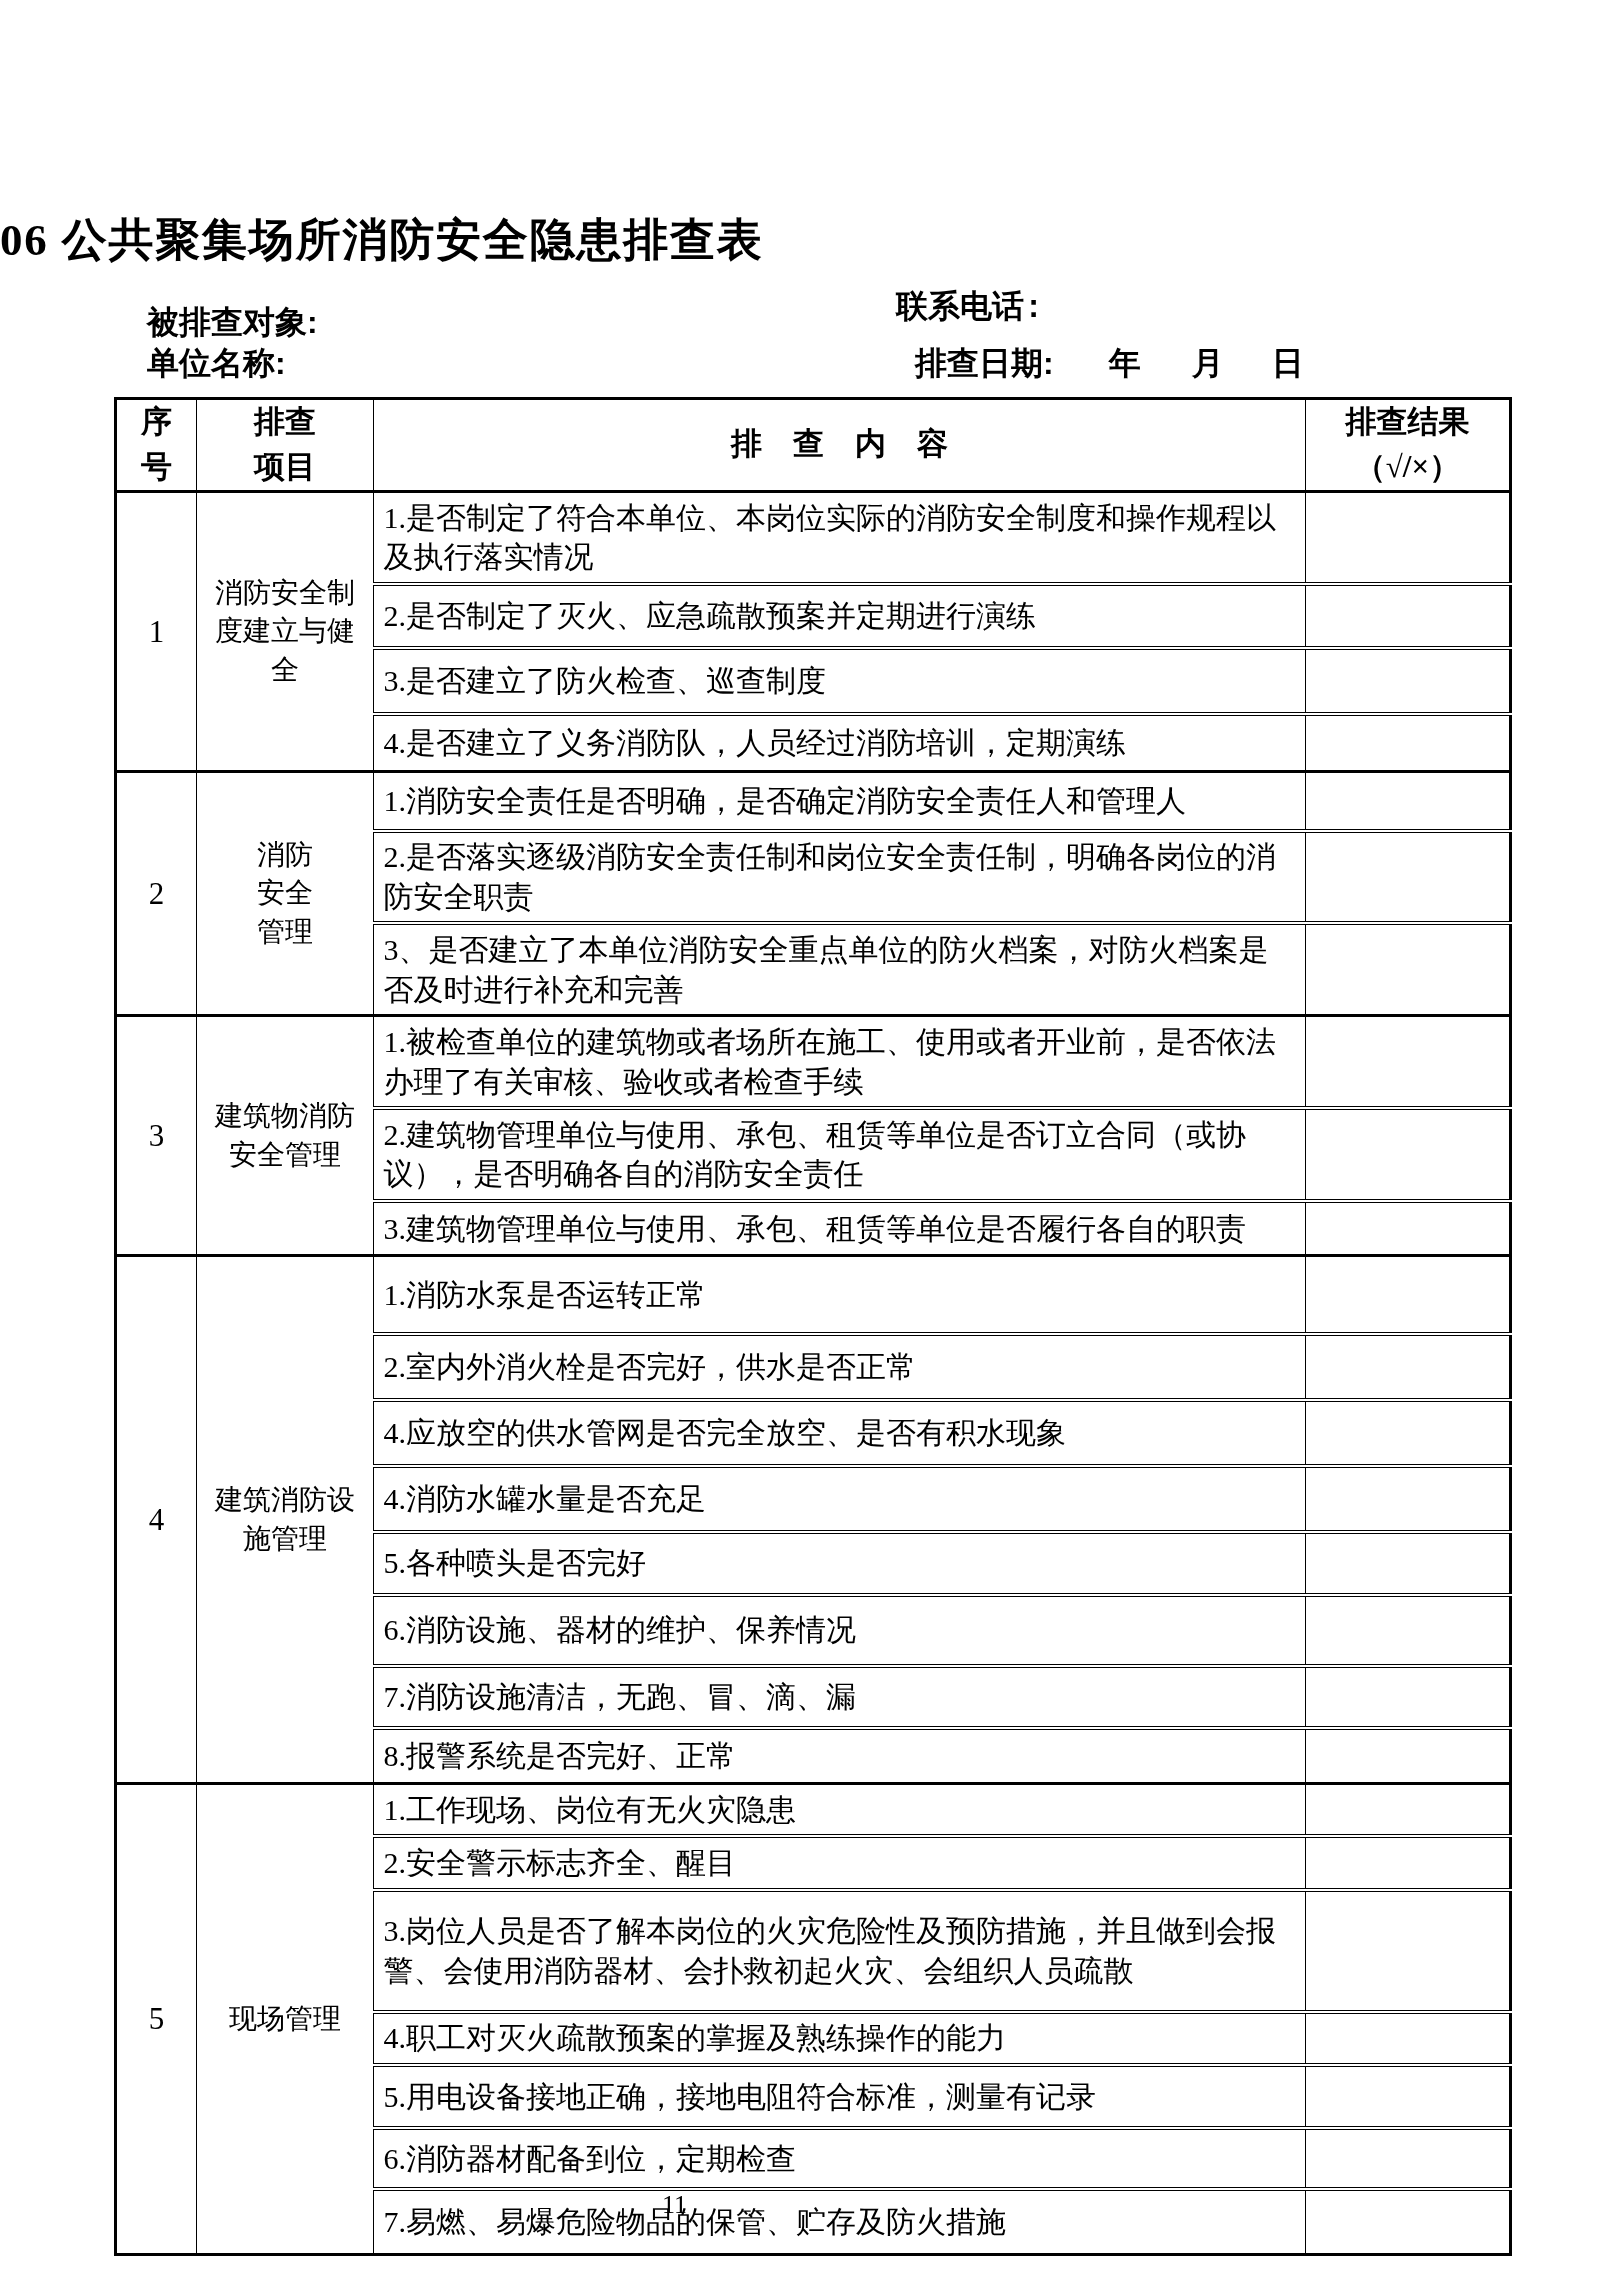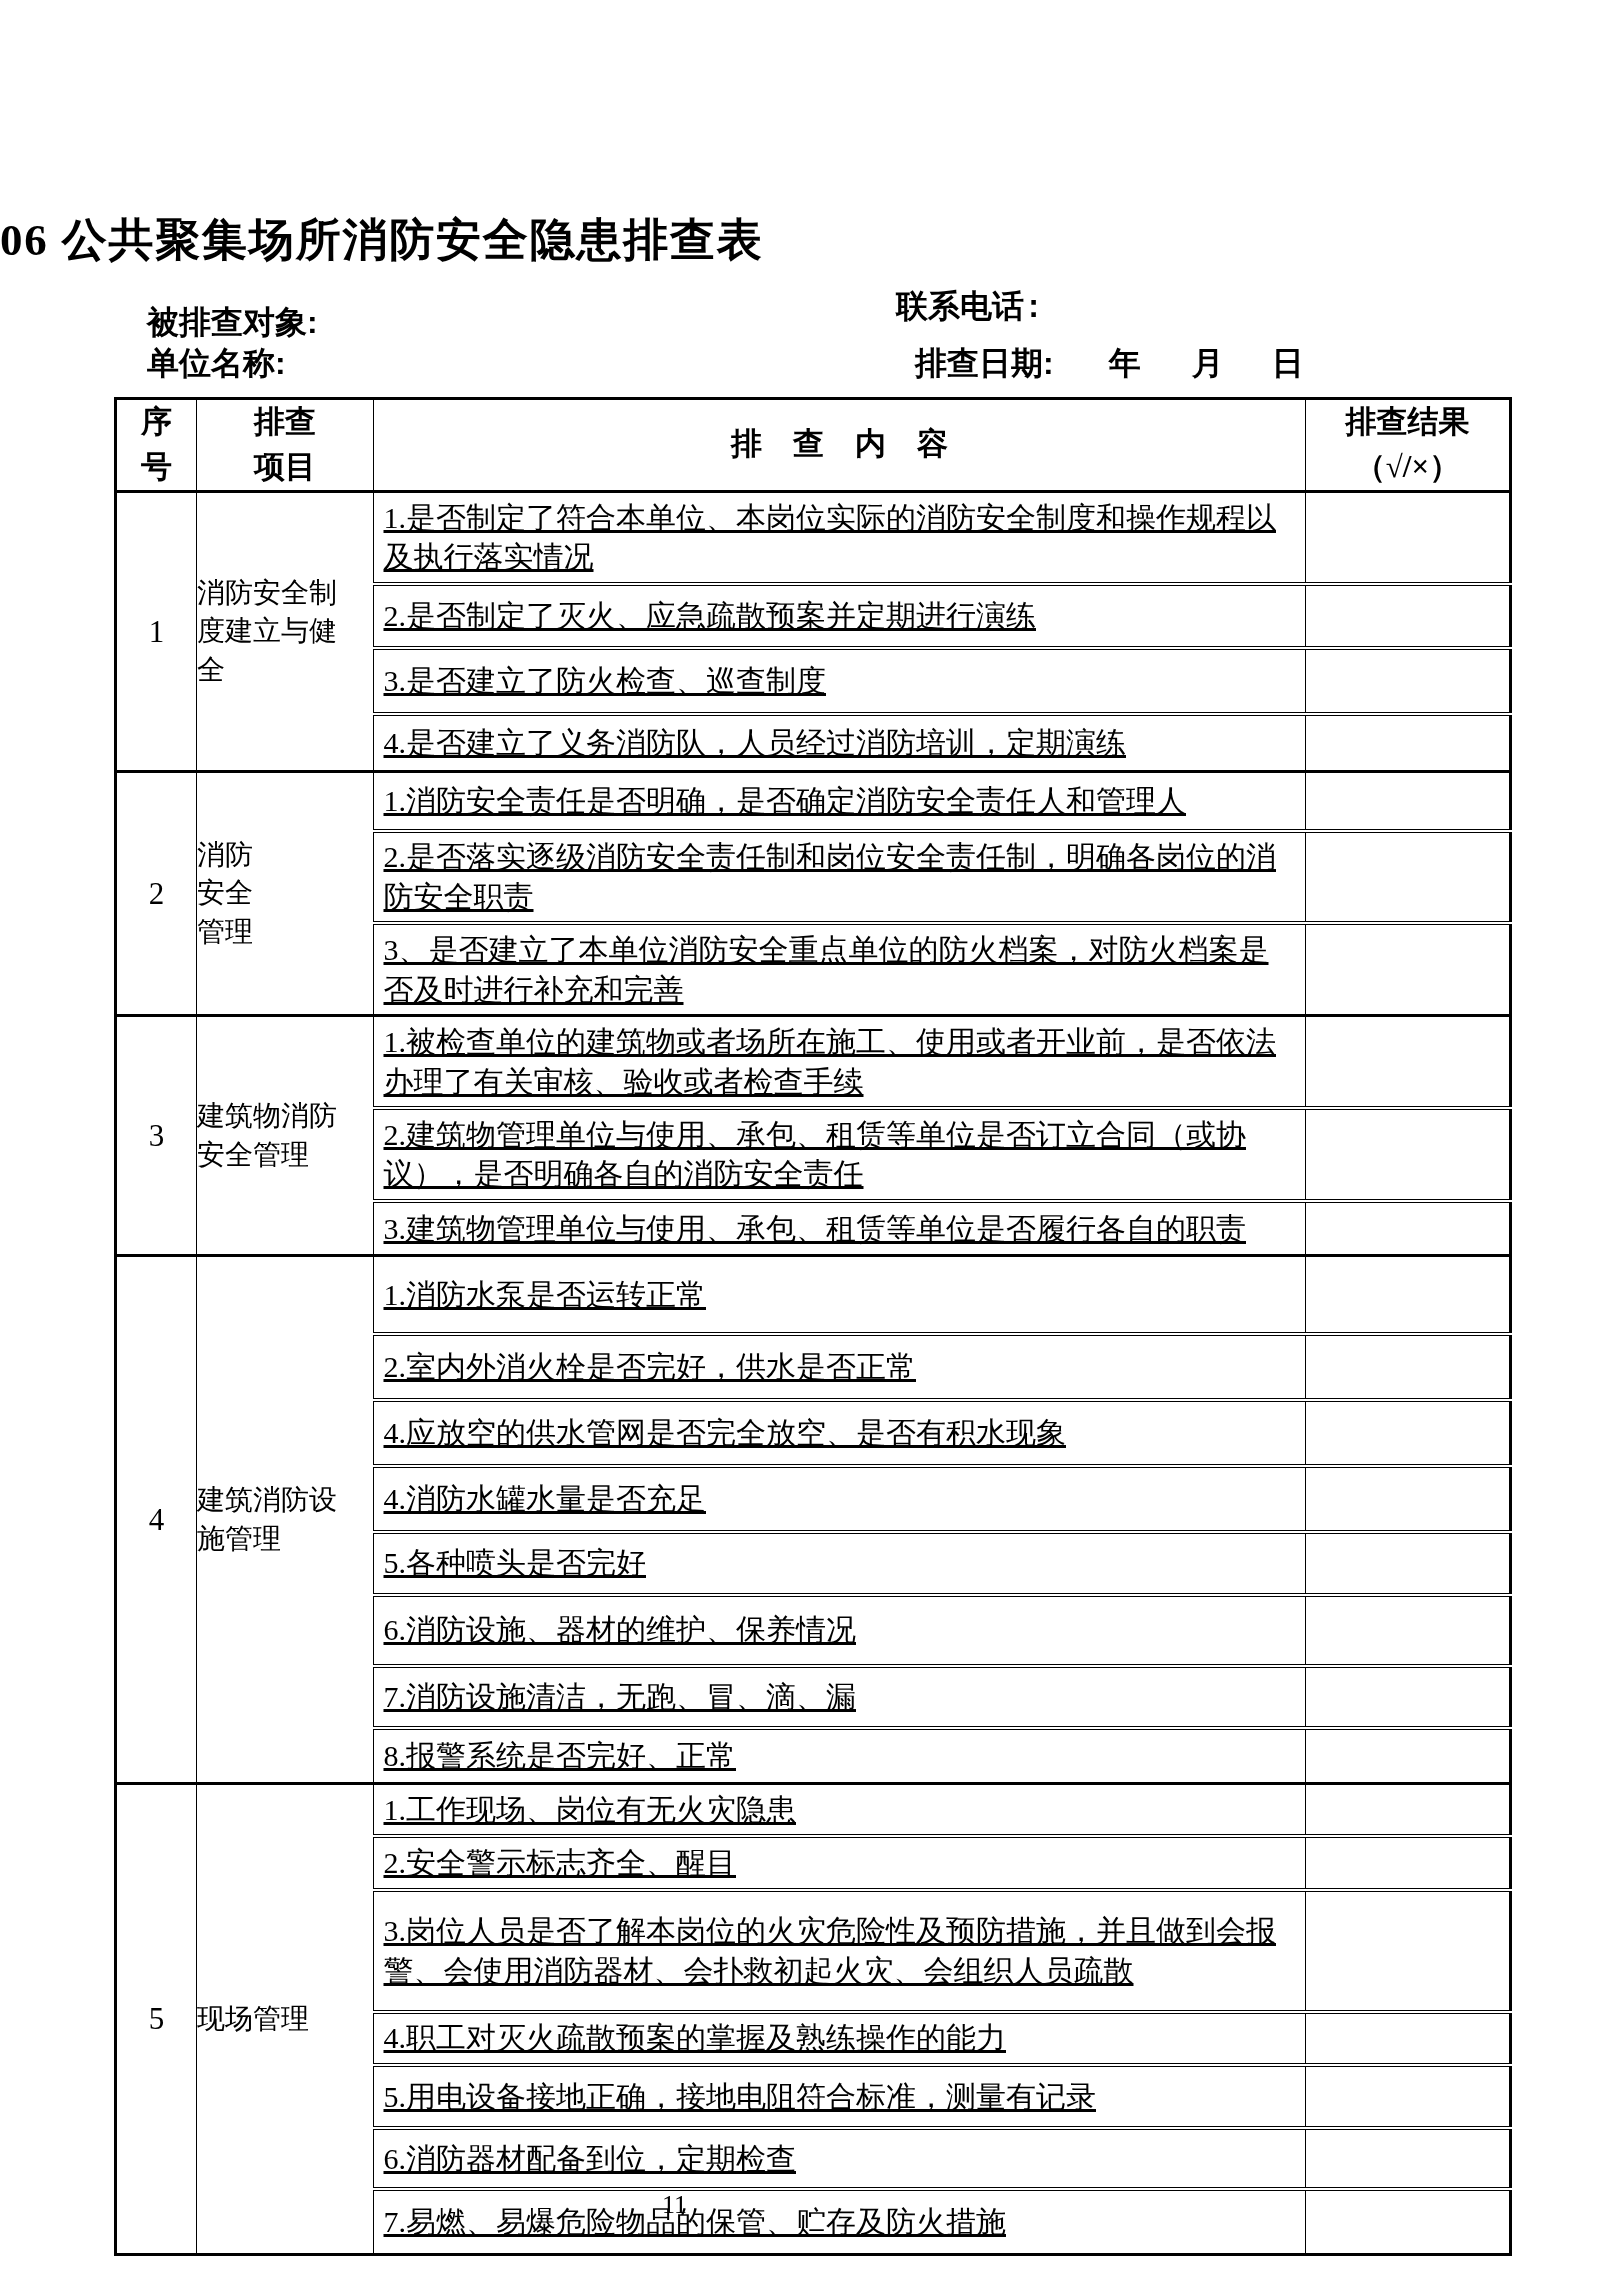--- a/index.html
+++ b/index.html
@@ -69,31 +69,30 @@
     line-height: 1.45;
   }
   tr.sec td   { border-top: 3px solid #000; }
   tr.inner td { border-top: 4.2px double #000; }
 
   td.seq {
     text-align: center;
     font-size: 31px;
   }
   td.proj {
-    text-align: left;
+    text-align: center;
     font-size: 28px;
     line-height: 1.38;
     border-radius: 18px;
   }
   td.content {
     font-size: 30px;
     line-height: 1.32;
     text-align: left;
     padding: 4.8px 14.3px 4.8px 9.5px;
-    text-decoration: underline;
   }
   td.result { }
   .pre { white-space: pre-line; }
 
   .page-number {
     position: absolute;
     top: 2190px;
     left: 0;
     width: 1349px;
     text-align: center;

